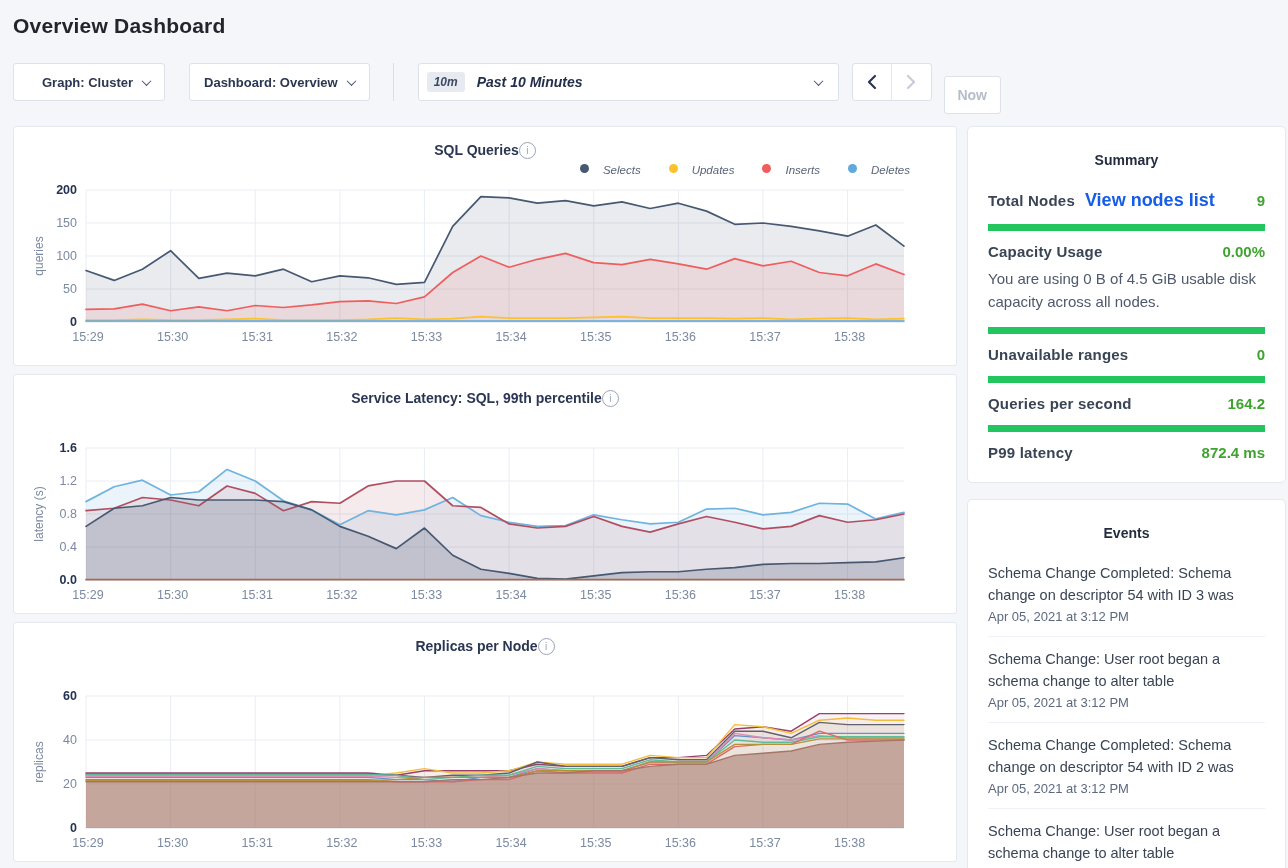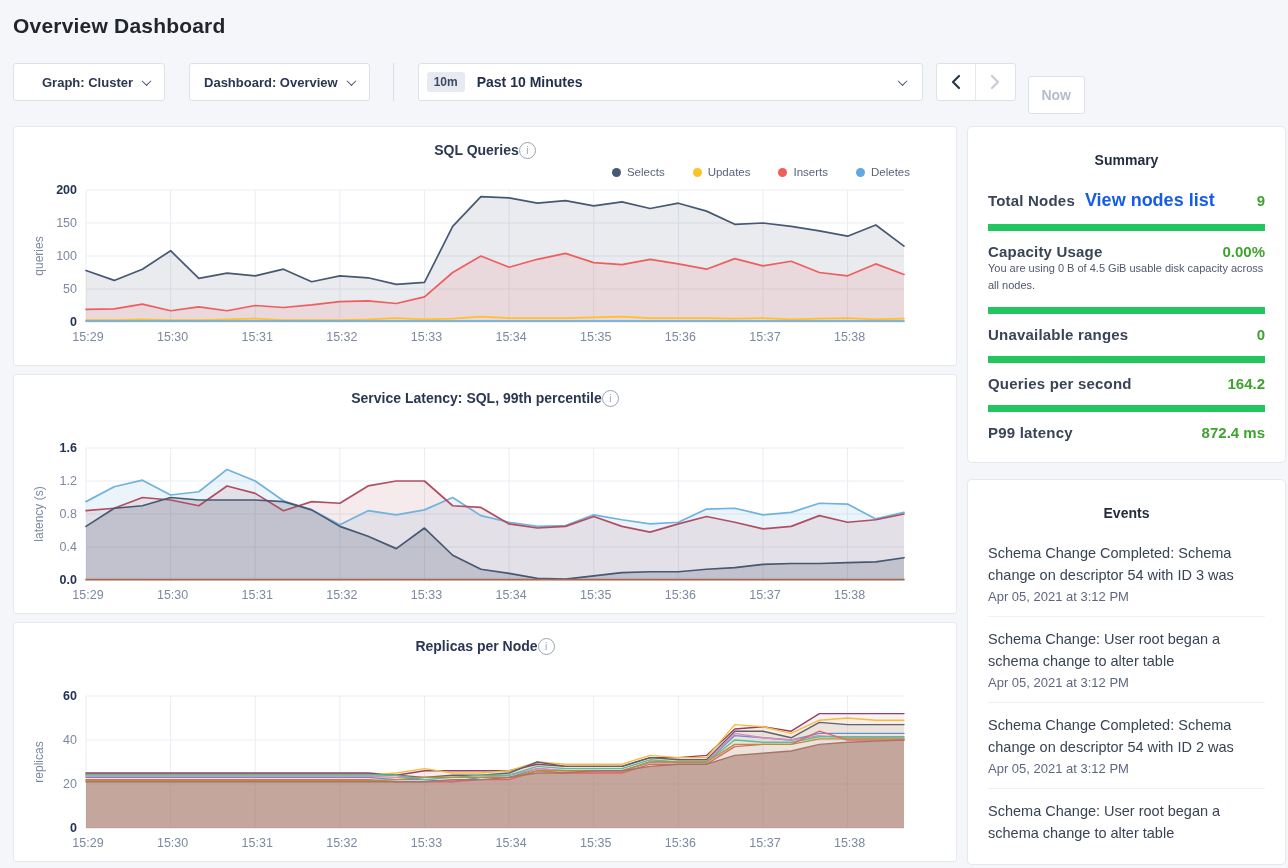--- a/index.html
+++ b/index.html
@@ -16,21 +16,21 @@
   
   .toolbar { display:flex; align-items:center; margin-bottom:25px; height:38px; }
   .btn {
     height:38px; background:#fff; border:1px solid #dce1ea; border-radius:3px;
     display:flex; align-items:center; padding:0 14px; font-size:13px; font-weight:700;
     color:#2b3650; cursor:pointer; white-space:nowrap;
   }
   .caret { display:inline-block; width:7px; height:7px; border-right:1.6px solid #46536e;
     border-bottom:1.6px solid #46536e; transform:rotate(45deg) translate(-1px,-1px); margin-left:10px; }
   .v-divider { width:1px; height:38px; background:#d9dee8; margin:0 24px 0 23px; }
-  .time-picker { width:505px; justify-content:flex-start; padding:0 16px 0 8px; }
+  .time-picker { width:421px; justify-content:flex-start; padding:0 16px 0 8px;font-style:italic; }
   .time-badge { background:#e7eaf1; border-radius:3px; padding:3px 7px; font-size:12px; font-weight:700; color:#3e4a63; margin-right:12px; }
   .time-label { font-size:14px; font-weight:700; color:#242f4a; }
   .time-picker .caret { margin-left:auto; }
   .arrow-group { display:flex; margin-left:13px; border:1px solid #dce1ea; border-radius:3px; background:#fff; height:38px; }
   .arrow-btn { width:39px; height:36px; display:flex; align-items:center; justify-content:center; cursor:pointer; }
   .arrow-btn.prev { border-right:1px solid #e4e8ef; }
   .now-btn { margin-left:12px; width:57px; justify-content:center; font-size:14px; color:#b6bcc9;margin-top:25px; }
 
   
   .content { display:flex; gap:10px; padding-right:2px; }
@@ -41,36 +41,36 @@
   }
   .chart-head { display:flex; justify-content:center; align-items:center; 
     font-size:14px; font-weight:700; color:#2b3652; height:20px; }
   .info-icon {
     width:17px; height:17px; border:1px solid #9aa4b7; border-radius:50%;
     color:#9aa4b7; font-size:10px; font-weight:400; font-style:normal;
     display:inline-flex; align-items:center; justify-content:center; cursor:pointer;
   }
   .legend-row { display:flex; justify-content:flex-end; gap:28px; margin:4px 30px 0 0;
     font-size:11.5px; color:#5a6378; height:16px; }
-  .legend-item { display:flex; align-items:center; gap:6px; }
+  .legend-item { display:flex; align-items:flex-start; gap:14px;font-style:italic; }
   .dot { width:9px; height:9px; border-radius:50%; background:#999; }
   .chart-mount { display:block; }
   .mt26 { margin-top:30px; }
 
   
   .sidebar { width:319px; }
   .side-card { background:#fff; border:1px solid #e4e8ef; border-radius:5px; padding:21px 20px 8px; }
   .side-title { text-align:center; font-size:14px; font-weight:700; color:#242c3f; padding:4px 0 10px; }
   .srow { padding:12px 0 13px; border-top:7px solid #22c55e; }
   .srow.first { border-top:none; }
   .srow-top { display:flex; align-items:baseline; }
   .slabel { font-size:15px; font-weight:700; color:#394455; letter-spacing:.2px; }
   .slink { font-size:18px; font-weight:700; color:#155ce8; margin-left:10px; cursor:pointer; text-decoration:none; }
   .sval { margin-left:auto; font-size:15px; font-weight:700; color:#3fa32f; }
-  .snote { font-size:11px; color:#4f586c; line-height:1.55; }
+  .snote { font-size:15px; color:#4f586c; line-height:1.55; margin-top:7px; }
 
   .events-card { margin-top:16px; }
   .event-item { padding:11px 0 12px; border-top:1px solid #eef1f5; }
   .event-item.first { border-top:none; }
   .event-text { font-size:14.5px; color:#394455; line-height:1.52; }
   .event-time { font-size:13px; color:#5d6880; margin-top:3px; }
 </style>
 </head>
 <body>
 

